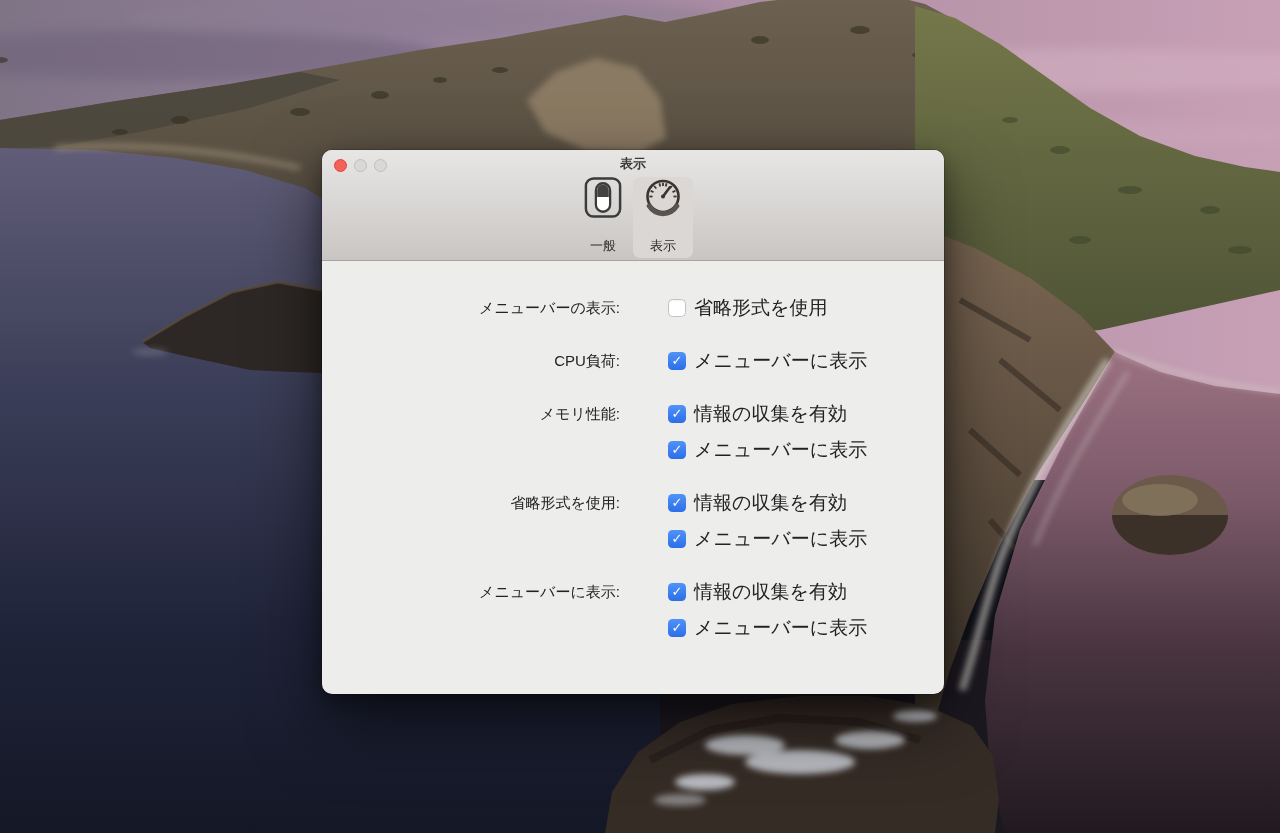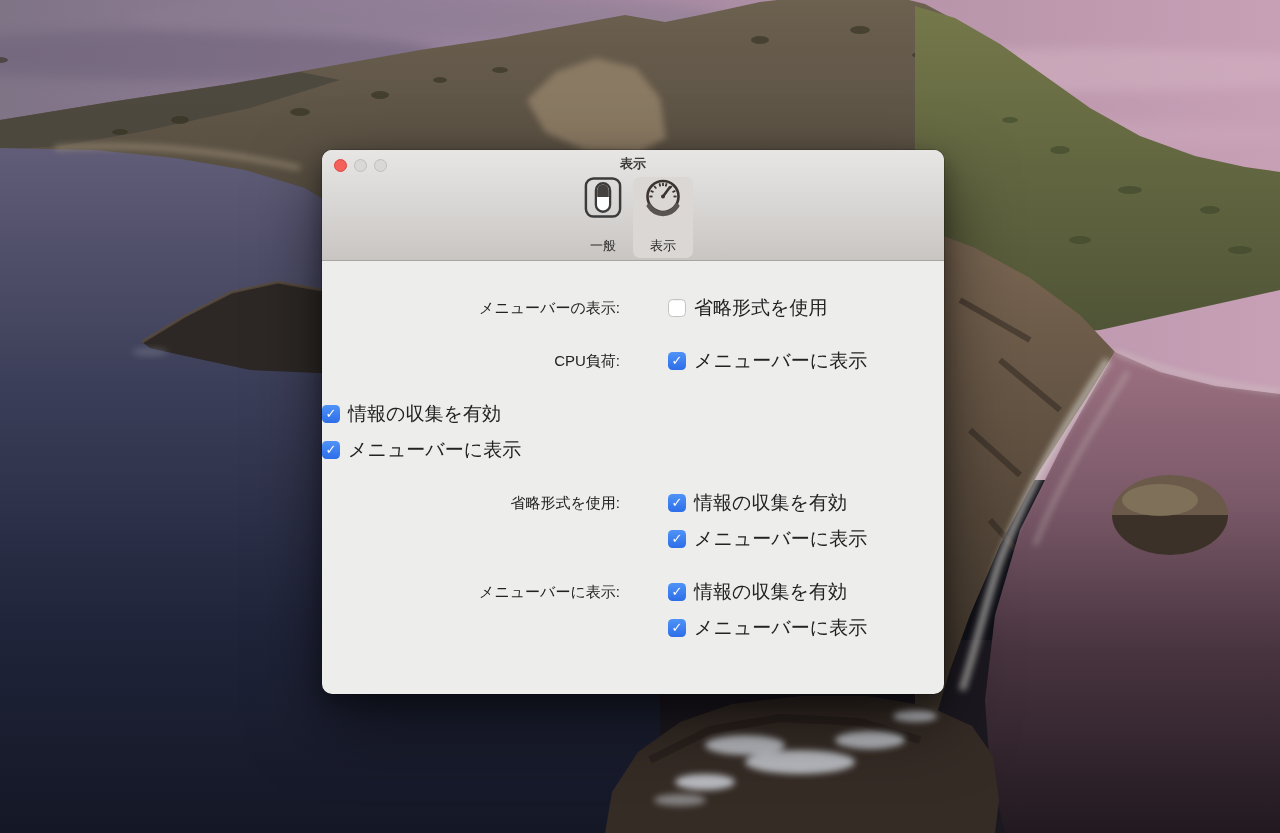--- a/index.html
+++ b/index.html
@@ -236,20 +236,21 @@
         <div class="sec-label">CPU負荷:</div>
         <div class="sec-items">
           <div class="opt-row">
             <span class="cb" data-checked="true"></span>
             <span class="opt-text">メニューバーに表示</span>
           </div>
         </div>
       </div>
 
       <div class="section">
+        <div class="sec-label">メモリ性能:</div>
         <div class="sec-items">
           <div class="opt-row">
             <span class="cb" data-checked="true"></span>
             <span class="opt-text">情報の収集を有効</span>
           </div>
           <div class="opt-row">
             <span class="cb" data-checked="true"></span>
             <span class="opt-text">メニューバーに表示</span>
           </div>
         </div>

